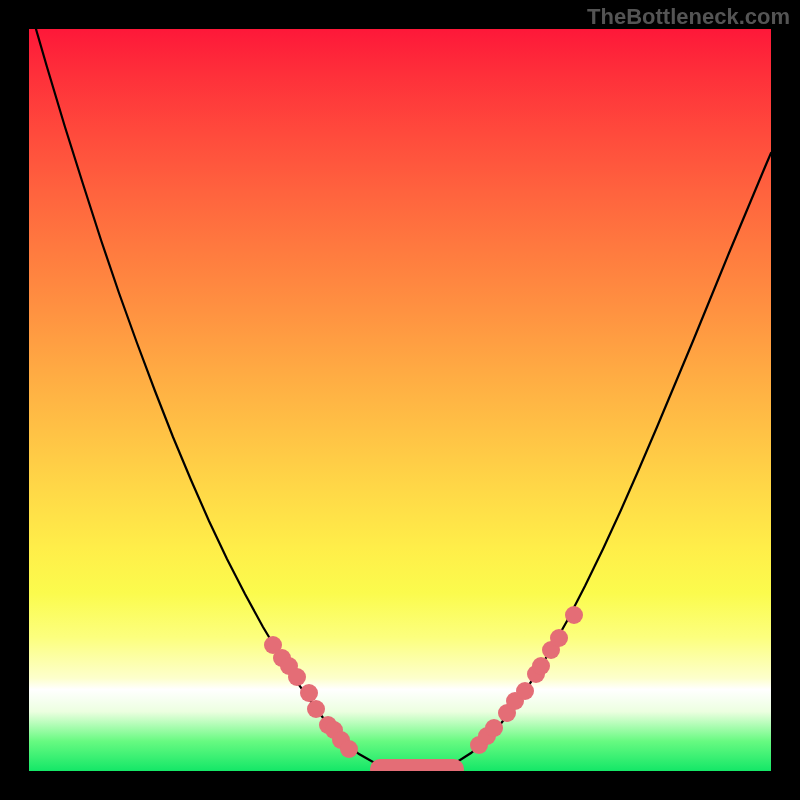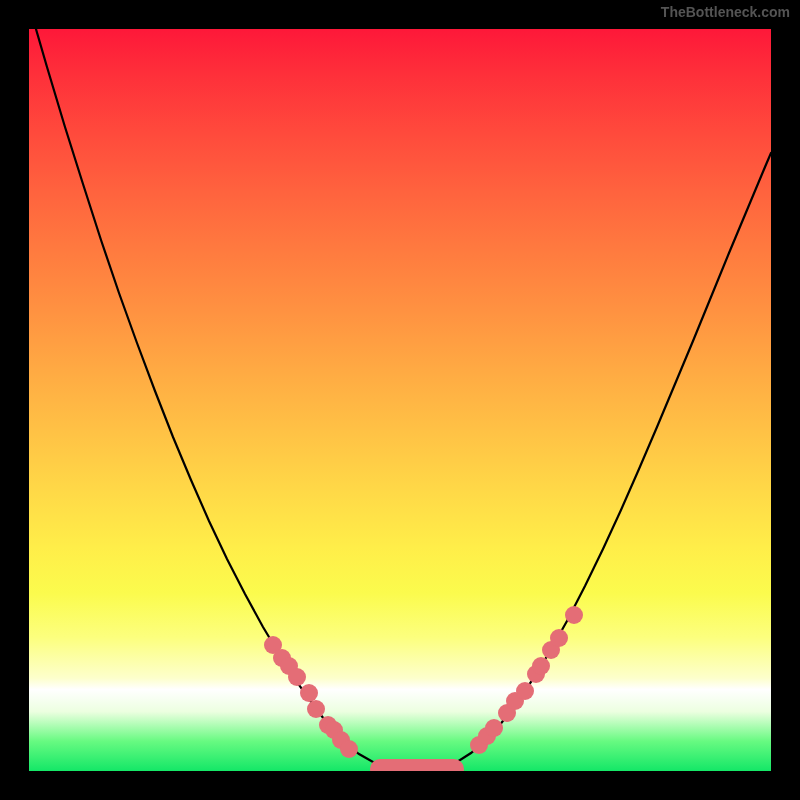--- a/index.html
+++ b/index.html
@@ -15,21 +15,21 @@
     position: relative;
     width: 800px;
     height: 800px;
     background: #000;
   }
   .watermark {
     position: absolute;
     top: 4px;
     right: 10px;
     color: #545454;
-    font-size: 14px;
+    font-size: 22px;
     font-weight: bold;
     z-index: 10;
   }
   .plot {
     position: absolute;
     left: 29px;
     top: 29px;
     width: 742px;
     height: 742px;
     overflow: hidden;

